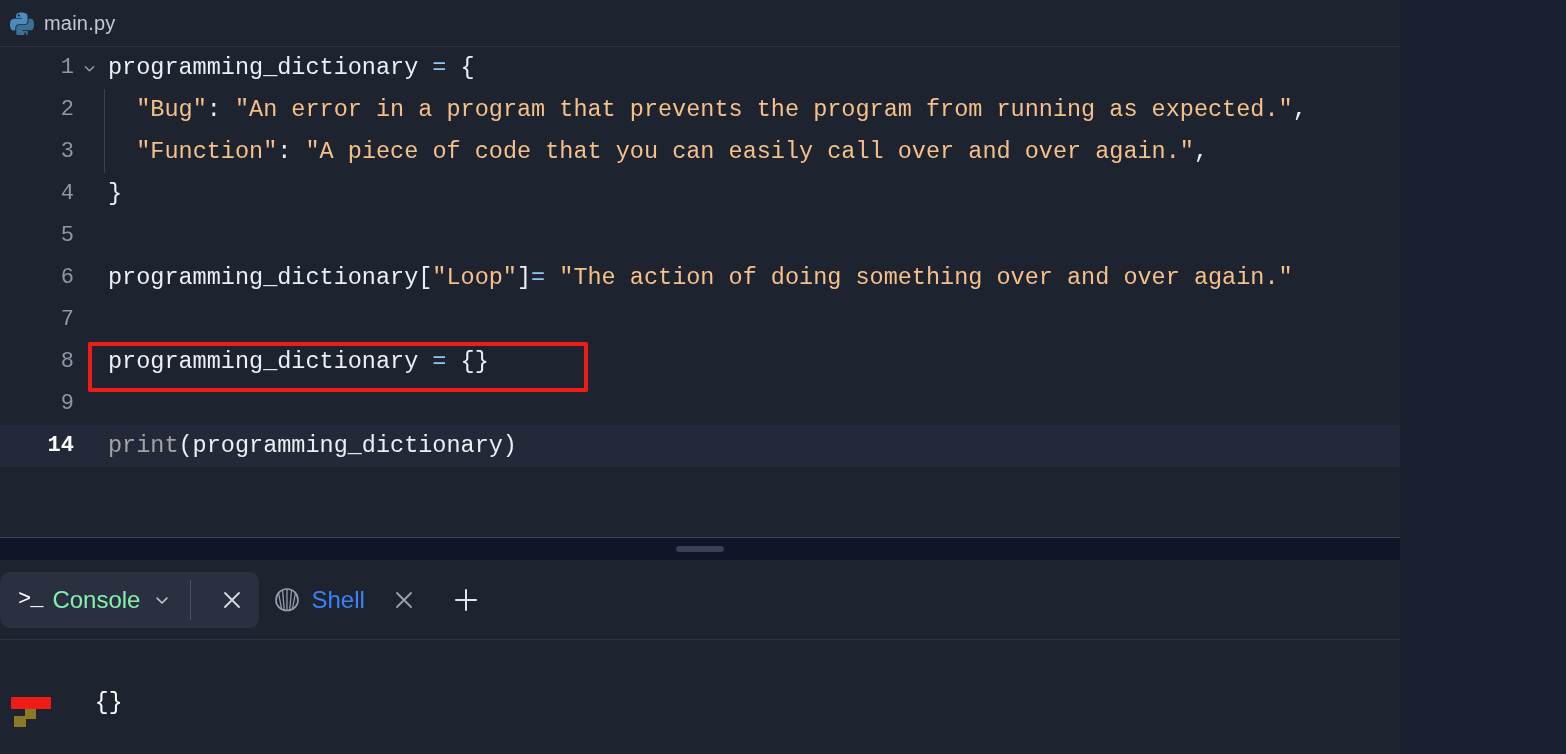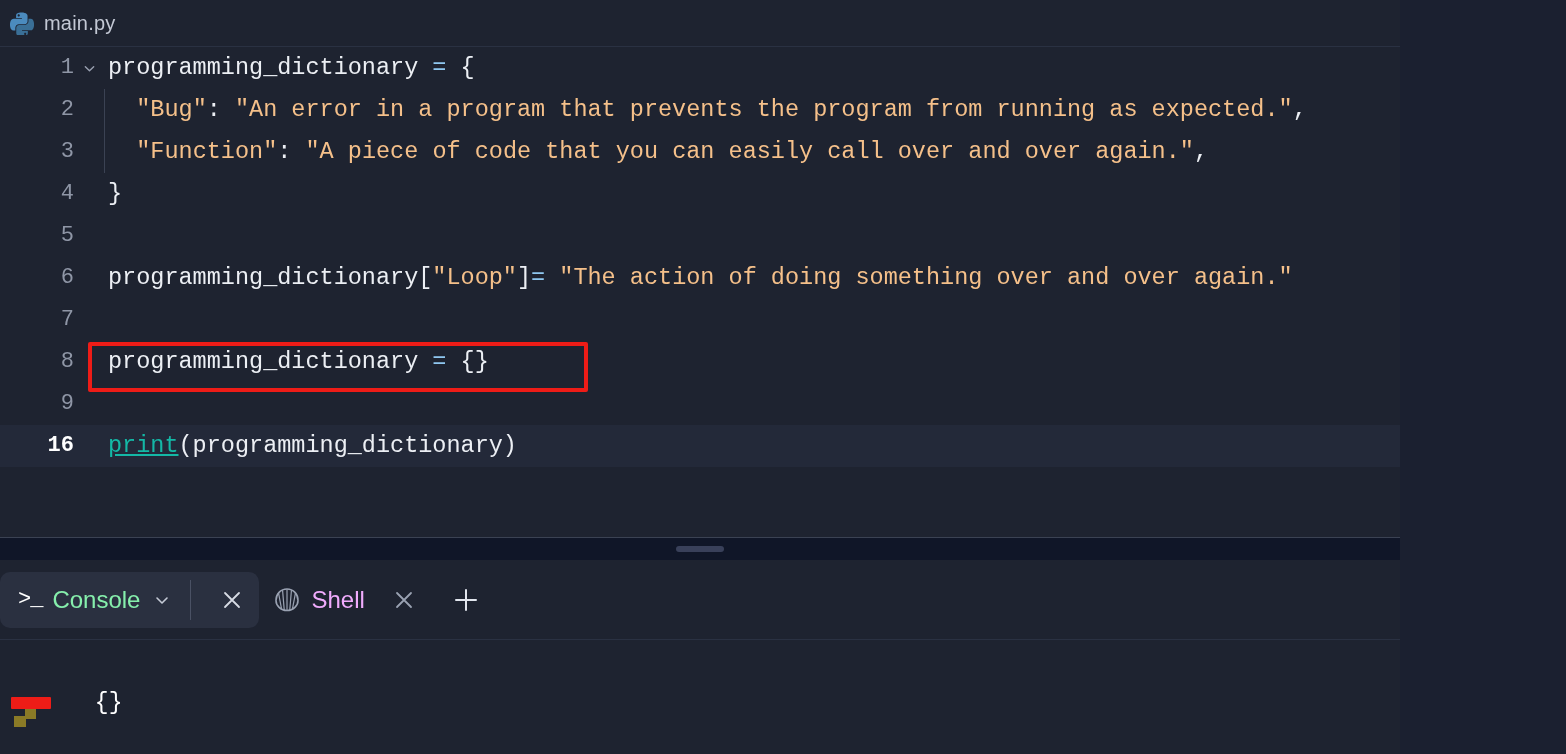--- a/index.html
+++ b/index.html
@@ -120,21 +120,21 @@
     position: absolute;
     left: 104px;
     width: 1px;
     background: #3b4253;
   }
 
   
   .t-plain  { color: #eceff4; text-align: center; }
   .t-str    { color: #f5c08a; }
   .t-op     { color: #8fc7f0; }
-  .t-fn     { color: #14b8a6; text-decoration: underline; }
+  .t-fn     { color: #a3a3a3; }
   .t-punc   { color: #eceff4; }
 
   
   .annot-box {
     position: absolute;
     border: 4px solid #ee1c17;
     box-sizing: border-box;
     border-radius: 2px;
     pointer-events: none;
   }
@@ -182,21 +182,21 @@
     padding: 0 10px 0 18px;
     gap: 10px;
     border-radius: 10px;
     cursor: pointer;
   }
   .pane-tab.active {
     background: #2a3040;
   }
   .pane-tab-label {
     font-size: 24px;
-    color: #f0abfc;
+    color: #3b82f6;
     font-family: "Liberation Sans", sans-serif;
   }
   .pane-tab.active .pane-tab-label {
     color: #86efac;
   }
   .prompt-icon {
     font-family: "Liberation Mono", "DejaVu Sans Mono", monospace;
     font-size: 22px;
     color: #ffffff;
     letter-spacing: -1px;
@@ -309,21 +309,21 @@
               <path d="M2.5 5 L7 9.5 L11.5 5" fill="none" stroke="#99a0b0" stroke-width="1.5" stroke-linecap="round" stroke-linejoin="round"></path>
             </svg></div><div class="code-text"><span class="t-plain">programming_dictionary </span><span class="t-op">=</span><span class="t-plain"> {</span></div></div>
         <div class="code-line"><div class="gutter">2</div><div class="fold-slot"></div><div class="code-text"><span class="t-plain">  </span><span class="t-str">"Bug"</span><span class="t-punc">: </span><span class="t-str">"An error in a program that prevents the program from running as expected."</span><span class="t-punc">,</span></div></div>
         <div class="code-line"><div class="gutter">3</div><div class="fold-slot"></div><div class="code-text"><span class="t-plain">  </span><span class="t-str">"Function"</span><span class="t-punc">: </span><span class="t-str">"A piece of code that you can easily call over and over again."</span><span class="t-punc">,</span></div></div>
         <div class="code-line"><div class="gutter">4</div><div class="fold-slot"></div><div class="code-text"><span class="t-plain">}</span></div></div>
         <div class="code-line"><div class="gutter">5</div><div class="fold-slot"></div><div class="code-text"></div></div>
         <div class="code-line"><div class="gutter">6</div><div class="fold-slot"></div><div class="code-text"><span class="t-plain">programming_dictionary[</span><span class="t-str">"Loop"</span><span class="t-plain">]</span><span class="t-op">=</span><span class="t-plain"> </span><span class="t-str">"The action of doing something over and over again."</span></div></div>
         <div class="code-line"><div class="gutter">7</div><div class="fold-slot"></div><div class="code-text"></div></div>
         <div class="code-line"><div class="gutter">8</div><div class="fold-slot"></div><div class="code-text"><span class="t-plain">programming_dictionary </span><span class="t-op">=</span><span class="t-plain"> {}</span></div></div>
         <div class="code-line"><div class="gutter">9</div><div class="fold-slot"></div><div class="code-text"></div></div>
-        <div class="code-line active"><div class="gutter">16</div><div class="fold-slot"></div><div class="code-text"><span class="t-fn">print</span><span class="t-plain">(programming_dictionary)</span></div></div>
+        <div class="code-line active"><div class="gutter">14</div><div class="fold-slot"></div><div class="code-text"><span class="t-fn">print</span><span class="t-plain">(programming_dictionary)</span></div></div>
       </div>
 
     <div class="indent-guide" style="top:42px;height:84px;"></div>
 
     <div class="annot-box" id="annot-box" style="left: 88px; top: 295px; width: 500px; height: 50px; border-color: rgb(238, 28, 23);"></div>
   </div>
 
   <div class="splitter">
     <div class="splitter-handle"></div>
   </div>

